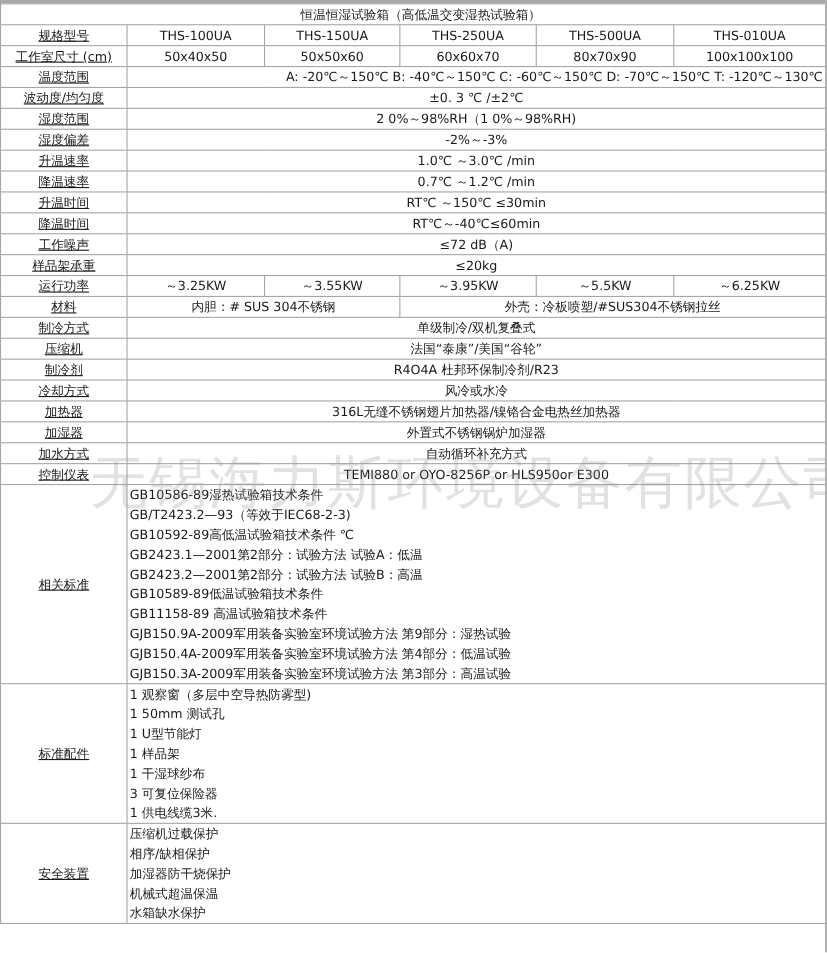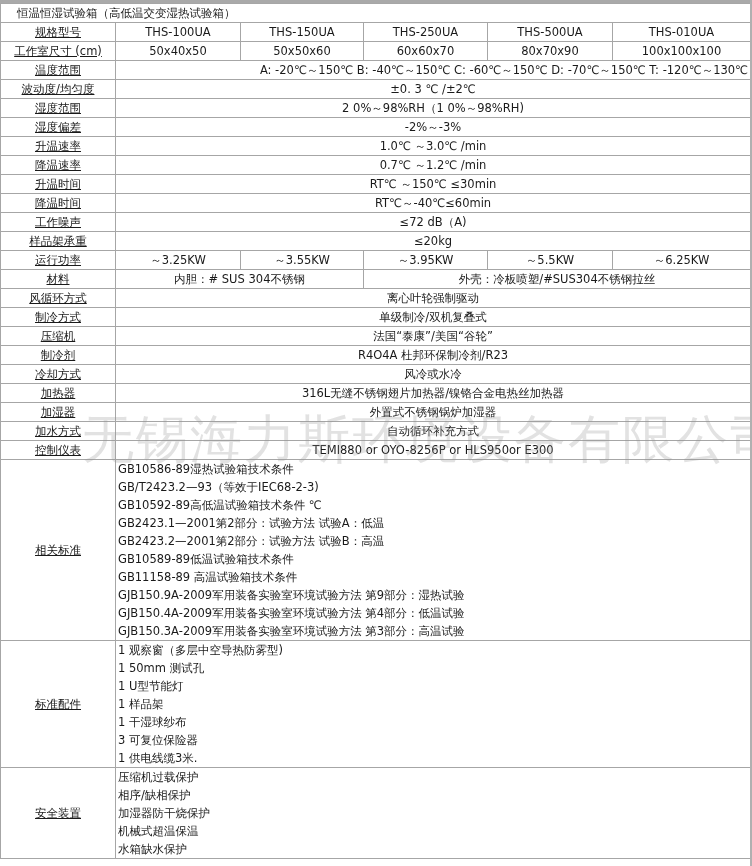--- a/index.html
+++ b/index.html
@@ -3,21 +3,21 @@
 <meta charset="utf-8">
 <style>
   html, body { margin: 0; padding: 0; background: #ffffff; }
   body { width: 752px; height: 866px; position: relative; overflow: hidden;
          font-family: "DejaVu Sans", "Liberation Sans", sans-serif; color: #1a1a1a; }
   .topbar { position: absolute; left: 0; top: 0; width: 752px; height: 3px; background: #a9a9a9; }
   table.spec { position: absolute; left: 0; top: 3px; width: 750px; border-collapse: collapse;
                table-layout: fixed; font-size: 11.5px; }
   table.spec td { border: 1px solid #a6a6a6; height: 18px; padding: 0 2px; line-height: 17px;
                   text-align: center; white-space: nowrap; overflow: hidden; }
-  table.spec td.title { text-align: left; padding-left: 16px; margin-left: 44px; }
+  table.spec td.title { text-align: center; padding-left: 16px; margin-left: 44px; }
   table.spec td.left { text-align: right; }
   table.spec td.label { text-align: center; text-decoration: underline; }
   table.spec td.multi { text-align: left; vertical-align: top; padding: 0 2px; }
   .line { display: block; height: 18px; line-height: 18px; white-space: nowrap; }
   .watermark { position: absolute; left: 82px; top: 408px; width: 620px; height: 62px;
                font-size: 52px; line-height: 62px; color: rgba(150,150,150,0.28);
                letter-spacing: 2px; white-space: nowrap; pointer-events: none;
                font-family: "DejaVu Sans", sans-serif; font-weight: normal; }
   .rborder { position: absolute; right: 0; top: 0; width: 2px; height: 866px; background: #b0b0b0; }
 </style>
@@ -102,24 +102,20 @@
     <td>～3.95KW</td>
     <td>～5.5KW</td>
     <td>～6.25KW</td>
   </tr>
   <tr>
     <td class="label">材料</td>
     <td colspan="2">内胆：# SUS 304不锈钢</td>
     <td colspan="3">外壳：冷板喷塑/#SUS304不锈钢拉丝</td>
   </tr>
   <tr>
-    <td class="label">风循环方式</td>
-    <td colspan="5">离心叶轮强制驱动</td>
-  </tr>
-  <tr>
     <td class="label">制冷方式</td>
     <td colspan="5">单级制冷/双机复叠式</td>
   </tr>
   <tr>
     <td class="label">压缩机</td>
     <td colspan="5">法国“泰康”/美国“谷轮”</td>
   </tr>
   <tr>
     <td class="label">制冷剂</td>
     <td colspan="5">R4O4A 杜邦环保制冷剂/R23</td>

